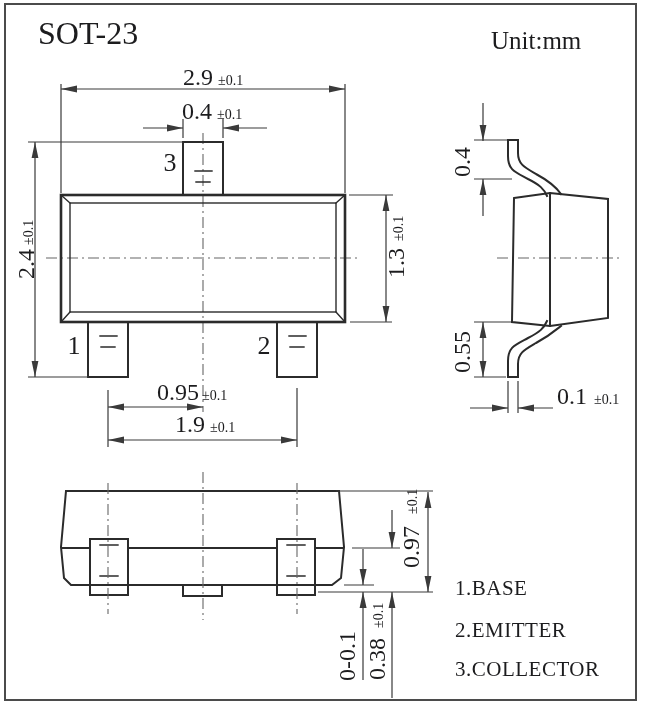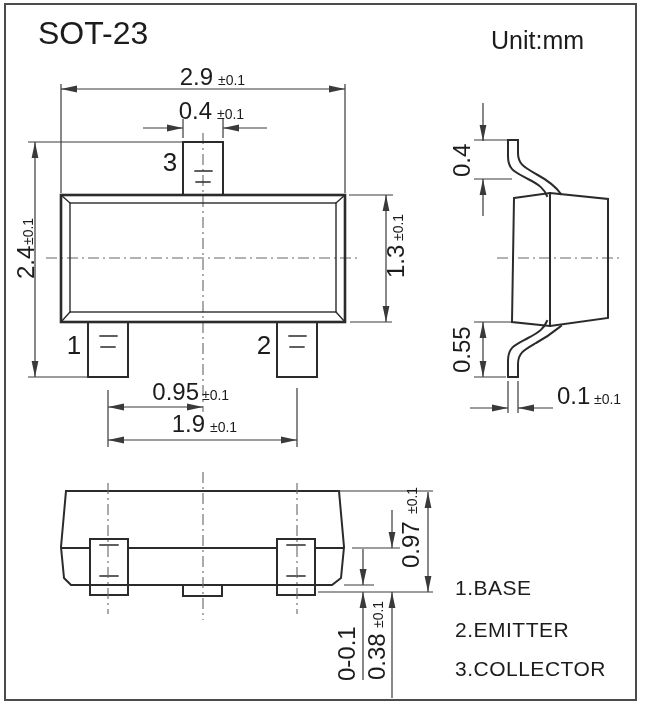--- a/index.html
+++ b/index.html
@@ -1,19 +1,19 @@
 <!DOCTYPE html>
 <html style="--c-line: #2b2b2b; --c-dim: #3a3a3a; --c-text: #1c1c1e; --c-centerline: #666666; --c-border: #4b4b4b; --c-background: #ffffff;"><head>
 <meta charset="utf-8">
 <style>
   html,body { margin:0; padding:0; background:#e8e8e8; }
   .page {
     width:645px; height:715px; background:var(--c-background,#fff);
     position:relative; margin:0 auto; overflow:hidden;
-    font-family:Liberation Sans, sans-serif;
+    font-family:Liberation Serif, serif;
   }
   svg { display:block; }
   
   .ln       { stroke:var(--c-line,#2b2b2b); fill:none; stroke-width:2;   stroke-linecap:square; }
   .ln-thick { stroke:var(--c-line,#2b2b2b); fill:none; stroke-width:2.6; stroke-linecap:square; }
   .ln-thin  { stroke:var(--c-line,#2b2b2b); fill:none; stroke-width:1.4; stroke-linecap:square; }
   .dim      { stroke:var(--c-dim,#3a3a3a);  fill:none; stroke-width:1.2; stroke-linecap:butt; }
   .arr      { fill:var(--c-dim,#3a3a3a); stroke:none; }
   .cl       { stroke:var(--c-centerline,#666); fill:none; stroke-width:1.1; stroke-dasharray:11 4 2 4; }
   .border-rect { stroke:var(--c-border,#4b4b4b); fill:none; stroke-width:2; }

